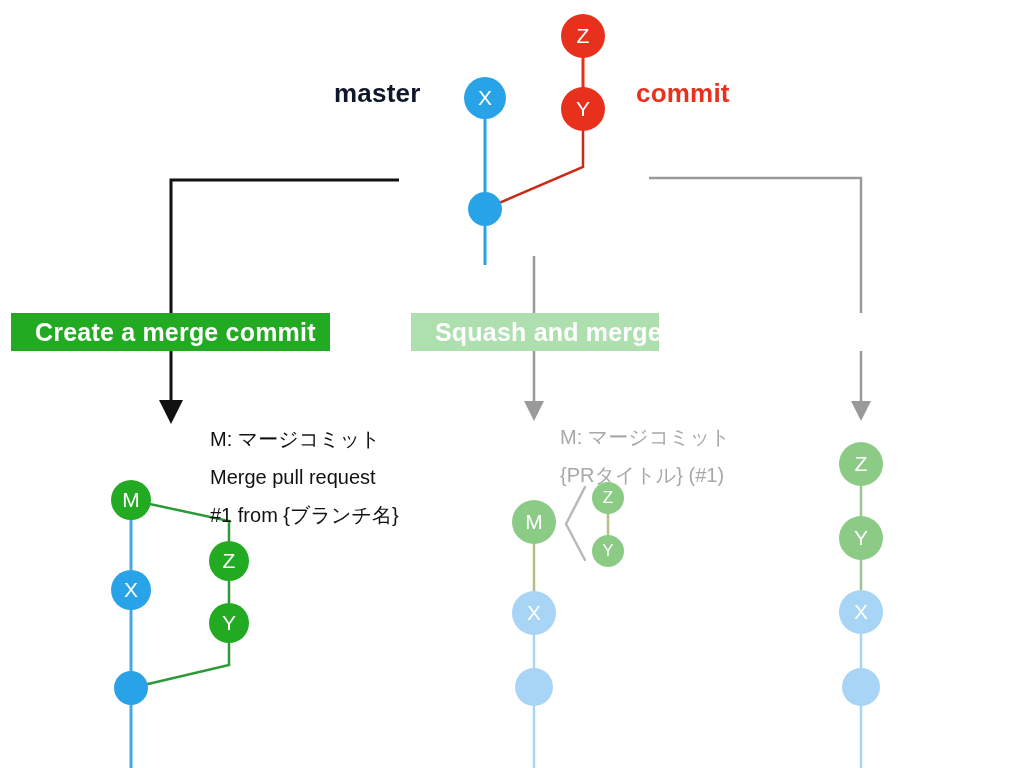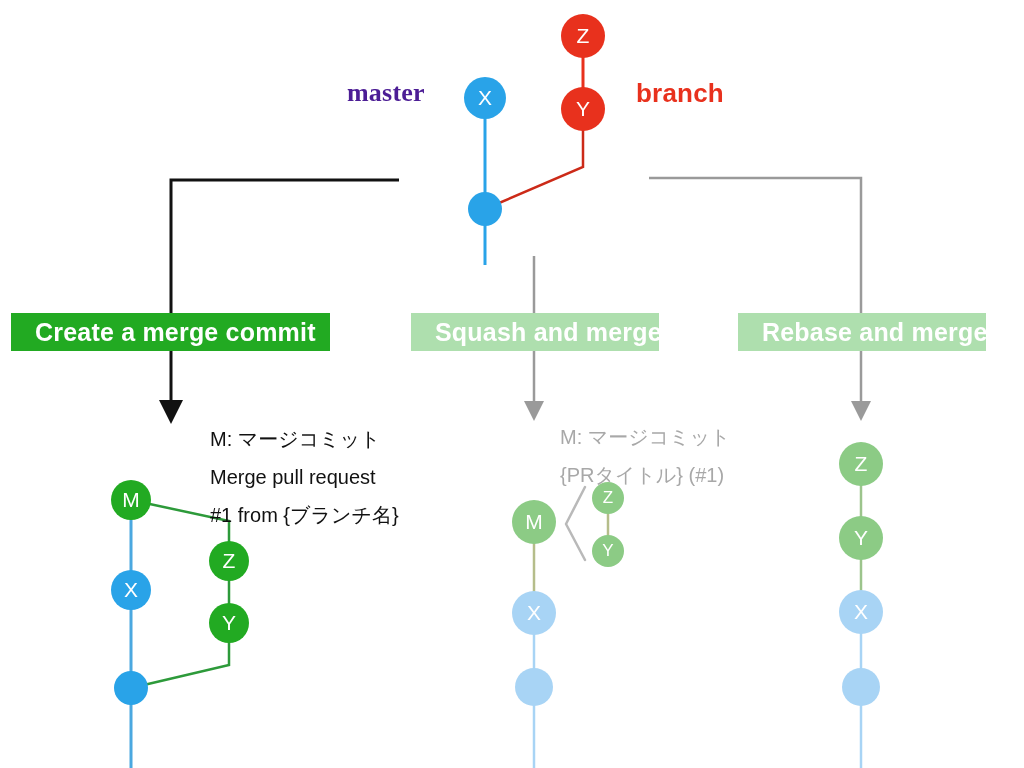--- a/index.html
+++ b/index.html
@@ -31,24 +31,23 @@
   }
   
   .branch-label {
     position: absolute;
     font-size: 26px;
     font-weight: bold;
     letter-spacing: 0.2px;
     white-space: nowrap;
   }
   #label-master {
-    left: 347px;
+    left: 334px;
     top: 78px;
-    color: #4c1d95;
-    font-family: Liberation Serif, serif;
+    color: #0f172a;
   }
   #label-branch {
     left: 636px;
     top: 78px;
     color: #e8311d;
   }
   
   .strategy-bar {
     position: absolute;
     height: 38px;
@@ -201,29 +200,28 @@
     </g>
     <g>
       <circle cx="861" cy="464" r="22" fill="#8ccb85"></circle>
       <circle cx="861" cy="538" r="22" fill="#8ccb85"></circle>
       <circle cx="861" cy="612" r="22" fill="#a8d4f5"></circle>
       <circle cx="861" cy="687" r="19" fill="#a8d4f5"></circle>
     </g>
   </svg>
 
   <div class="branch-label" id="label-master">master</div>
-  <div class="branch-label" id="label-branch">branch</div>
+  <div class="branch-label" id="label-branch">commit</div>
 
   <div class="node-text" style="left:583px; top:36px;">Z</div>
   <div class="node-text" style="left:583px; top:109px;">Y</div>
   <div class="node-text" style="left:485px; top:98px;">X</div>
 
   <div class="strategy-bar" id="bar-merge-commit">Create a merge commit</div>
   <div class="strategy-bar" id="bar-squash-merge">Squash and merge</div>
-  <div class="strategy-bar" id="bar-rebase-merge">Rebase and merge</div>
 
   <div class="caption" id="caption-merge-commit">M: マージコミット
 Merge pull request
 #1 from {ブランチ名}</div>
   <div class="caption" id="caption-squash-merge">M: マージコミット
 {PRタイトル} (#1)</div>
 
   <div class="node-text" style="left:131px; top:500px;">M</div>
   <div class="node-text" style="left:131px; top:590px;">X</div>
   <div class="node-text" style="left:229px; top:561px;">Z</div>

